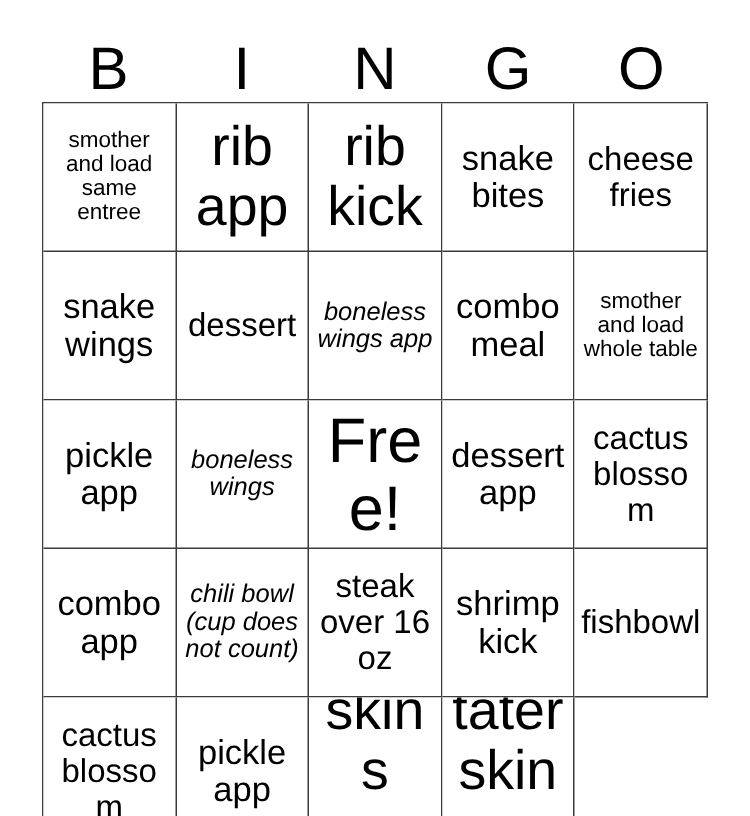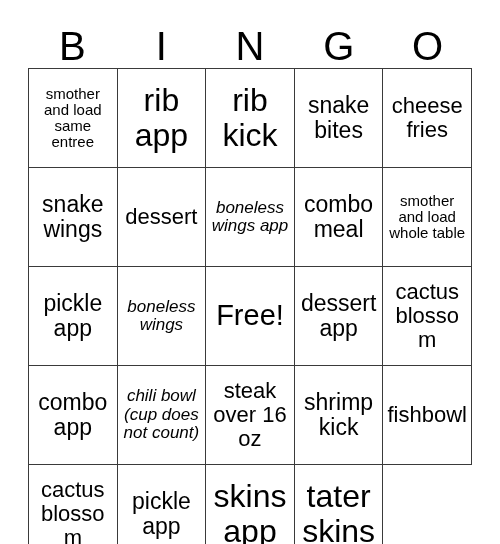--- a/index.html
+++ b/index.html
@@ -70,26 +70,26 @@
     background: #ffffff;
   }
   .cell-text {
     display: block;
     width: 100%;
     line-height: 1.08;
     word-break: break-word;
     hyphens: none;
   }
   
-  .fs-xl  { font-size: 32px; }
+  .fs-xl  { font-size: 37px; }
   .fs-lg  { font-size: 23px; }
   .fs-md  { font-size: 22px; }
   .fs-sm  { font-size: 17px; font-style: italic; }
   .fs-xs  { font-size: 15px; }
-  .fs-free { font-size: 29px; }
+  .fs-free { font-size: 42px; }
 </style>
 </head>
 <body>
 
 <div id="bingo-card">
 
   <div id="header-row">
     <div class="header-letter">B</div>
     <div class="header-letter">I</div>
     <div class="header-letter">N</div>

